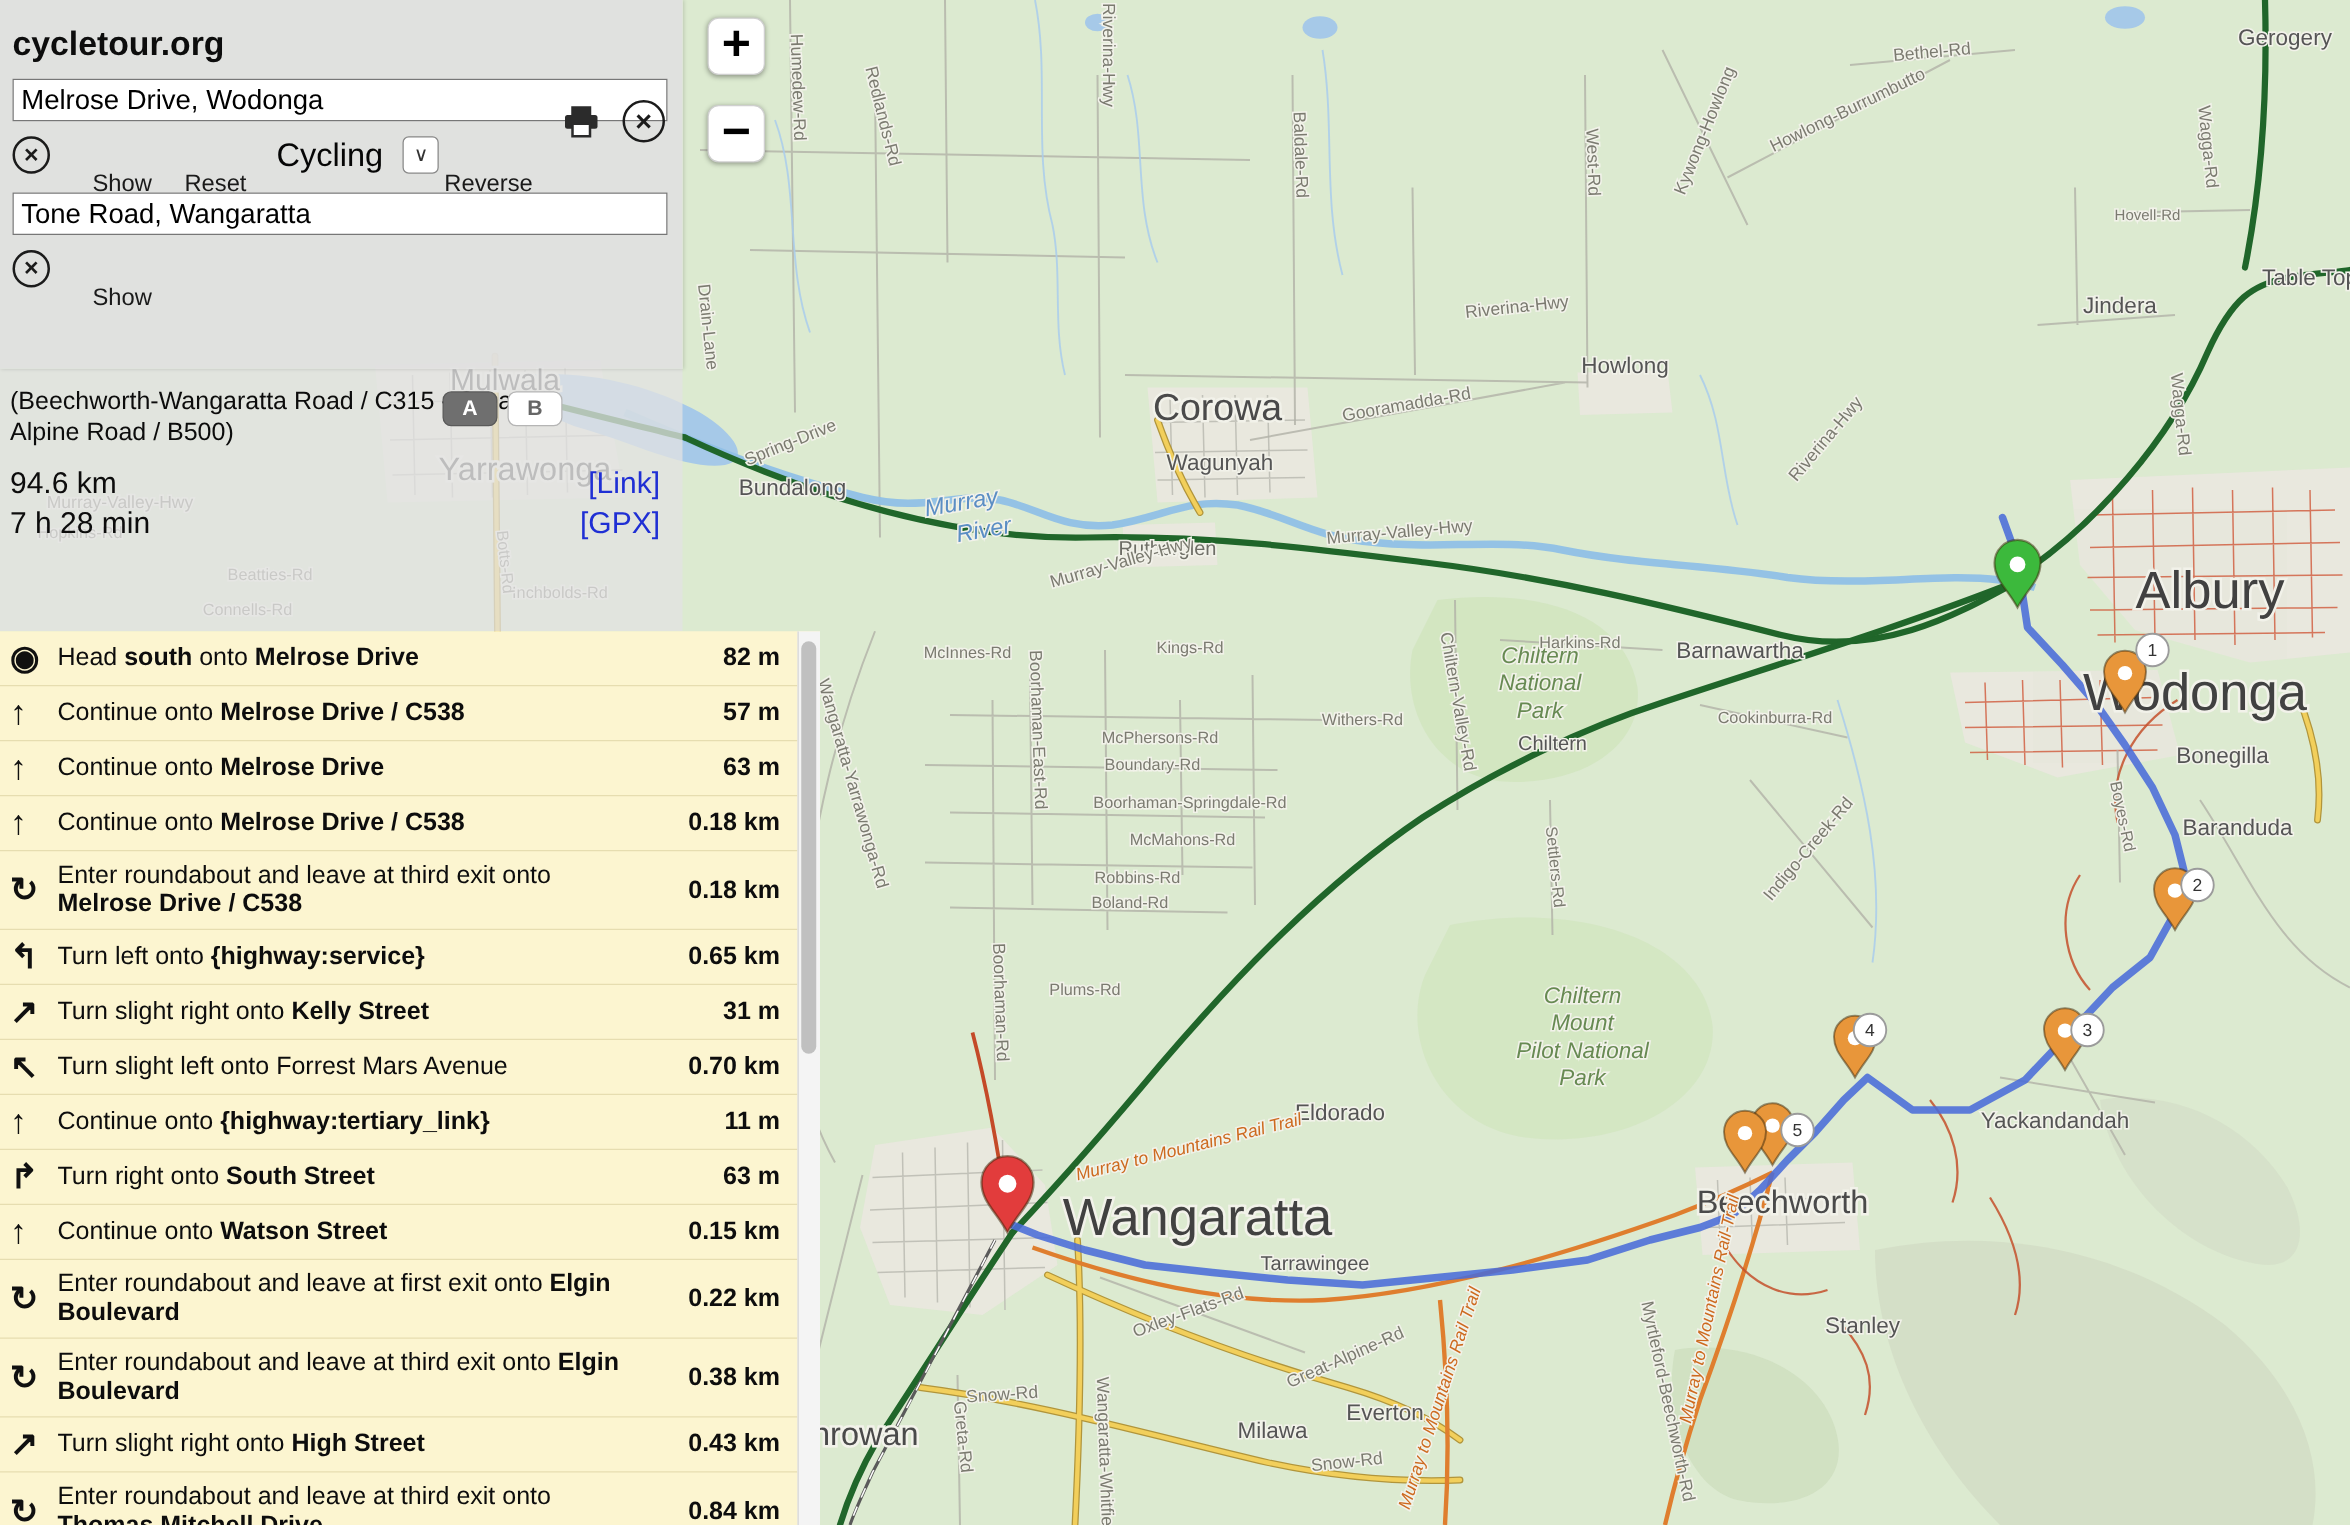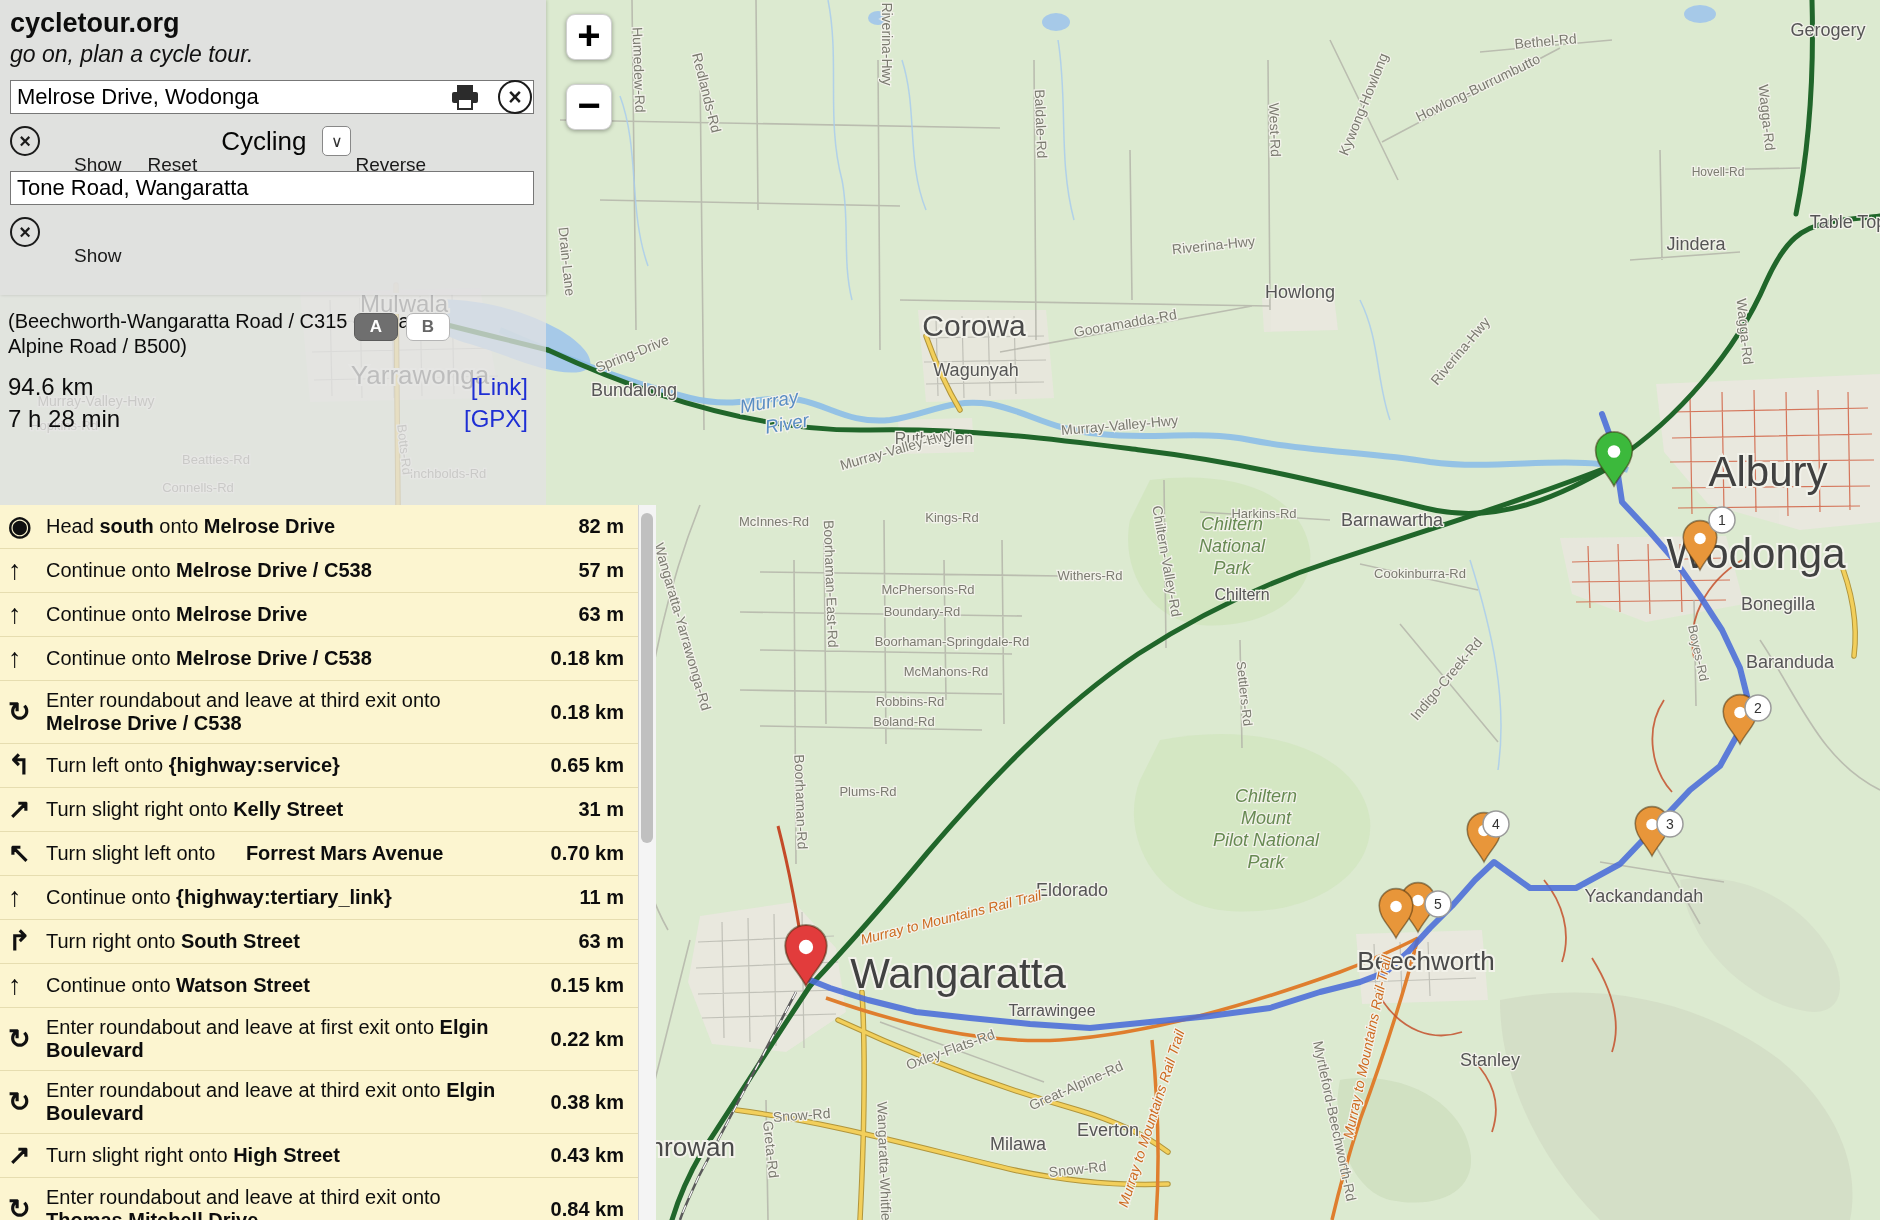--- a/index.html
+++ b/index.html
@@ -9,21 +9,21 @@
 
   
   .zoom-btn{position:absolute;left:566px;width:44px;height:44px;z-index:20;
     background:#fff;border:1px solid #cfcfcf;border-radius:9px;color:#000;
     font-size:40px;font-weight:bold;line-height:40px;text-align:center;
     box-shadow:0 1px 4px rgba(0,0,0,.35);cursor:pointer;user-select:none;}
   #zoom-in{top:14px;} #zoom-out{top:84px;}
 
   
   #control-panel{position:absolute;left:0;top:0;width:546px;height:295px;z-index:10;
-    background:rgba(224,224,224,0.96);box-sizing:border-box;padding:8px 10px 0 10px;
+    background:rgba(224,224,224,0.96);box-sizing:border-box;padding:20px 10px 0 10px;
     box-shadow:1px 0 3px rgba(0,0,0,.15);}
   #app-title{font-size:27px;font-weight:bold;color:#0d0d0d;}
   #app-tagline{font-size:23px;font-style:italic;color:#111;margin-top:2px;}
   .panel-icons{position:absolute;top:80px;right:14px;display:flex;align-items:center;gap:18px;}
   .circle-x{width:30px;height:30px;border:2.5px solid #1b1b1b;border-radius:50%;
     display:inline-flex;align-items:center;justify-content:center;
     font-size:20px;font-weight:bold;color:#1b1b1b;background:transparent;cursor:pointer;
     box-sizing:border-box;line-height:1;}
   .circle-x.big{width:34px;height:34px;font-size:23px;}
   .dest-input{display:block;width:524px;height:34px;box-sizing:border-box;
@@ -314,21 +314,20 @@
           <circle cx="0" cy="-30" r="5.5" fill="#ffffff"></circle>
         </g>
       </g>
   </svg>
 
   <div id="zoom-in" class="zoom-btn">+</div>
   <div id="zoom-out" class="zoom-btn">−</div>
 
   <div id="control-panel">
     <div id="app-title">cycletour.org</div>
-    <div id="app-tagline">go on, plan a cycle tour.</div>
 
     <div class="panel-icons">
       <span style="cursor:pointer;display:inline-flex;">
         <svg width="30" height="27" viewBox="0 0 30 27">
           <rect x="7" y="1" width="16" height="7" fill="#2b2b2b"></rect>
           <rect x="2" y="8" width="26" height="11" rx="2" fill="#2b2b2b"></rect>
           <rect x="8" y="15" width="14" height="10" fill="#ffffff" stroke="#2b2b2b" stroke-width="2"></rect>
         </svg>
       </span>
       <span class="circle-x big">×</span>
@@ -401,21 +400,21 @@
           <span class="dir-text"><span>Turn left onto </span><span style="font-weight: bold;">{highway:service}</span><span></span></span>
           <span class="dir-dist">0.65 km</span>
         </div>
         <div class="dir-row">
           <span class="dir-icon">↗</span>
           <span class="dir-text"><span>Turn slight right onto </span><span style="font-weight: bold;">Kelly Street</span><span></span></span>
           <span class="dir-dist">31 m</span>
         </div>
         <div class="dir-row">
           <span class="dir-icon">↖</span>
-          <span class="dir-text"><span>Turn slight left onto </span><span style="font-weight: bold; margin-left: 25px;">Forrest Mars Avenue</span><span></span></span>
+          <span class="dir-text"><span>Turn slight left onto </span><span style="font-weight: normal;">Forrest Mars Avenue</span><span></span></span>
           <span class="dir-dist">0.70 km</span>
         </div>
         <div class="dir-row">
           <span class="dir-icon">↑</span>
           <span class="dir-text"><span>Continue onto </span><span style="font-weight: bold;">{highway:tertiary_link}</span><span></span></span>
           <span class="dir-dist">11 m</span>
         </div>
         <div class="dir-row">
           <span class="dir-icon">↱</span>
           <span class="dir-text"><span>Turn right onto </span><span style="font-weight: bold;">South Street</span><span></span></span>

